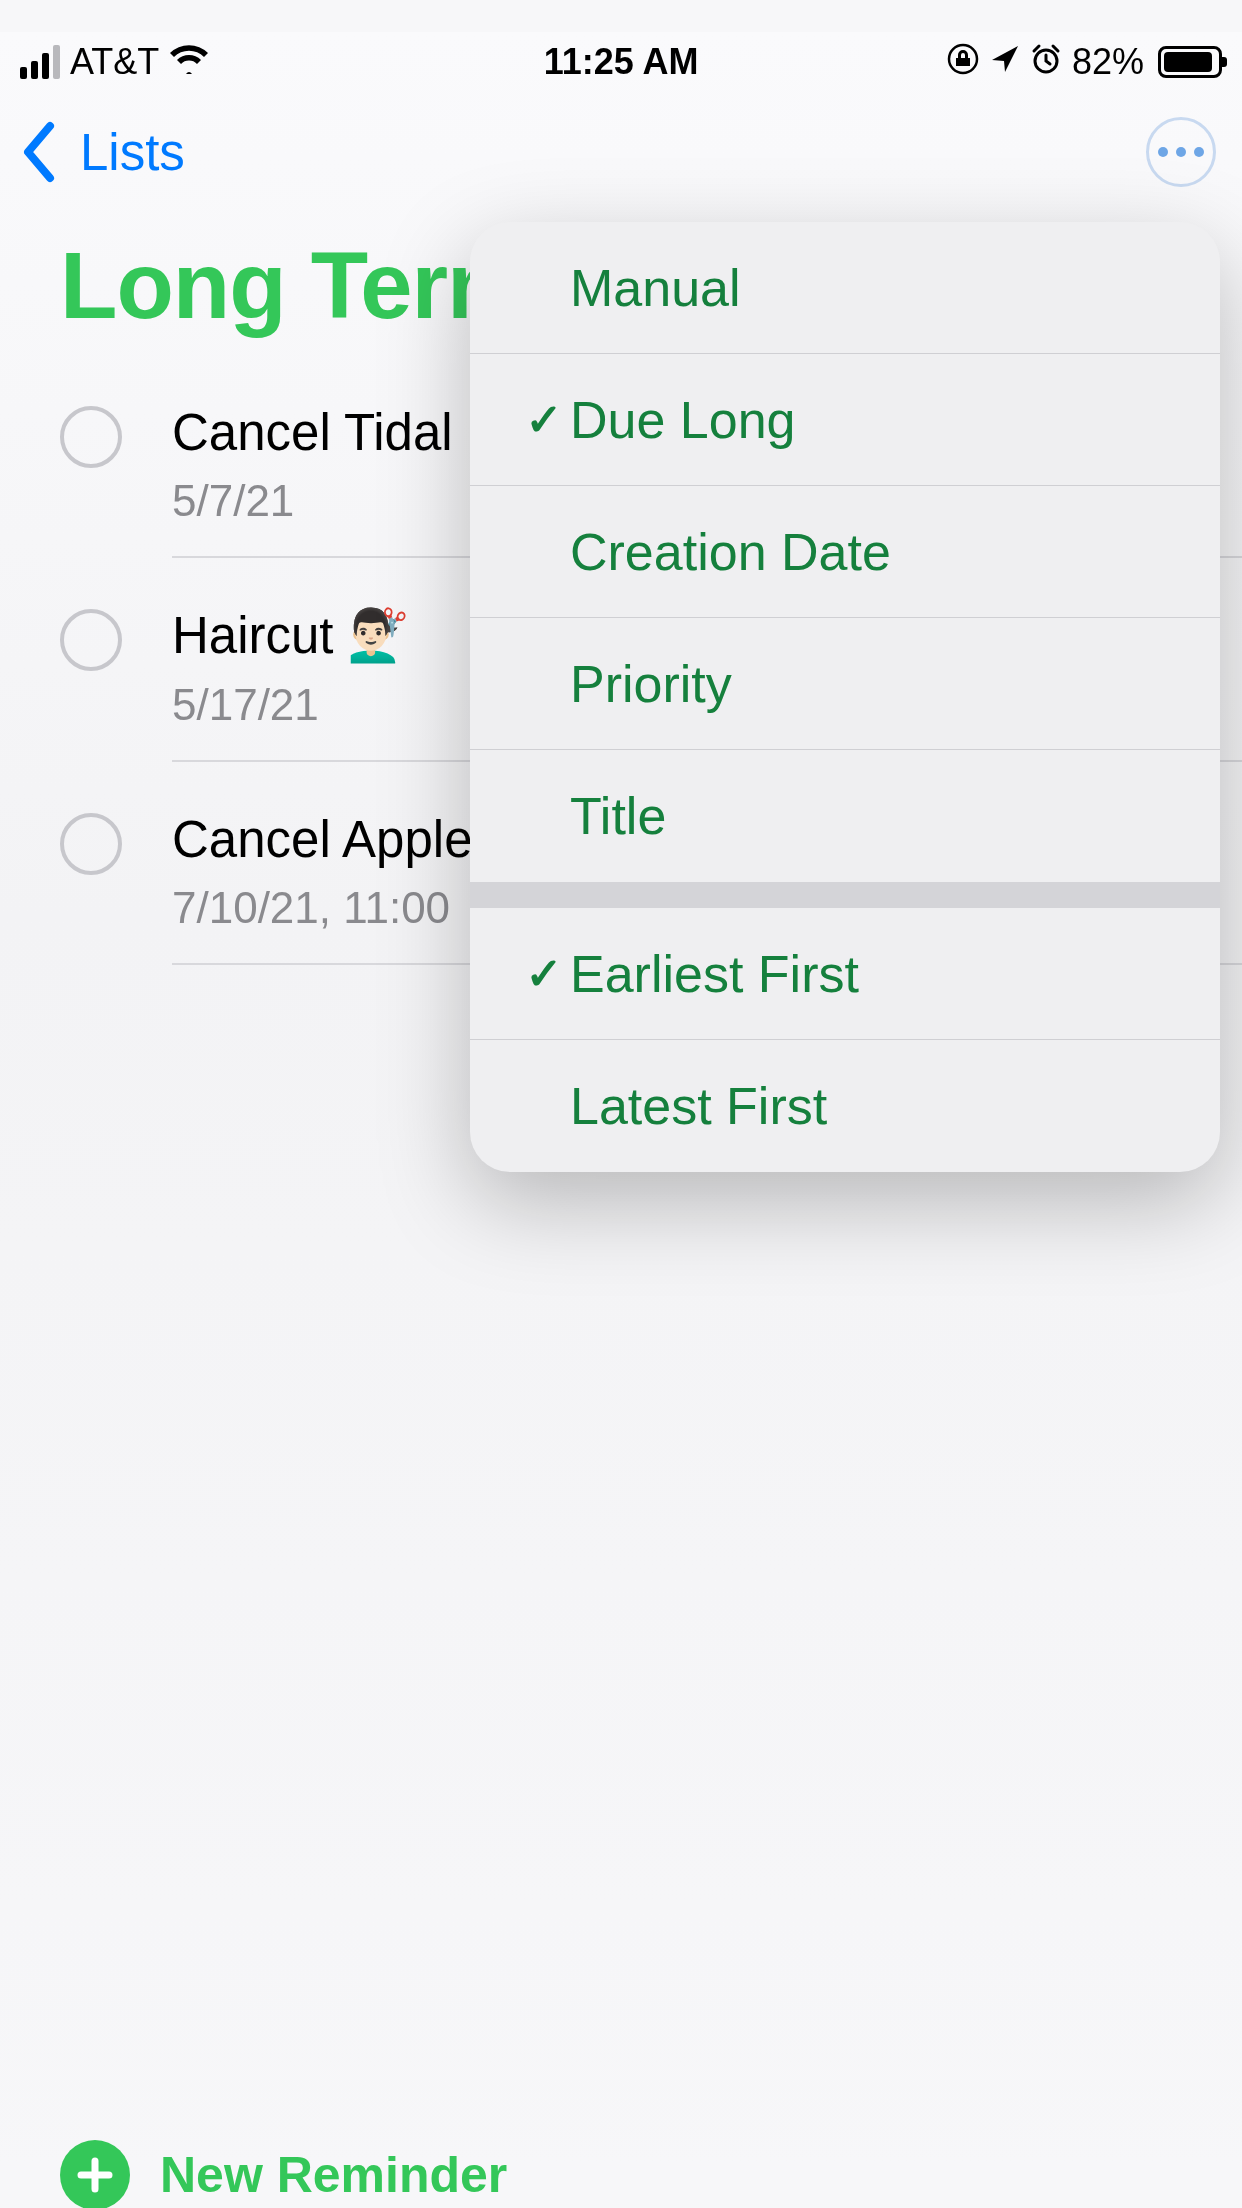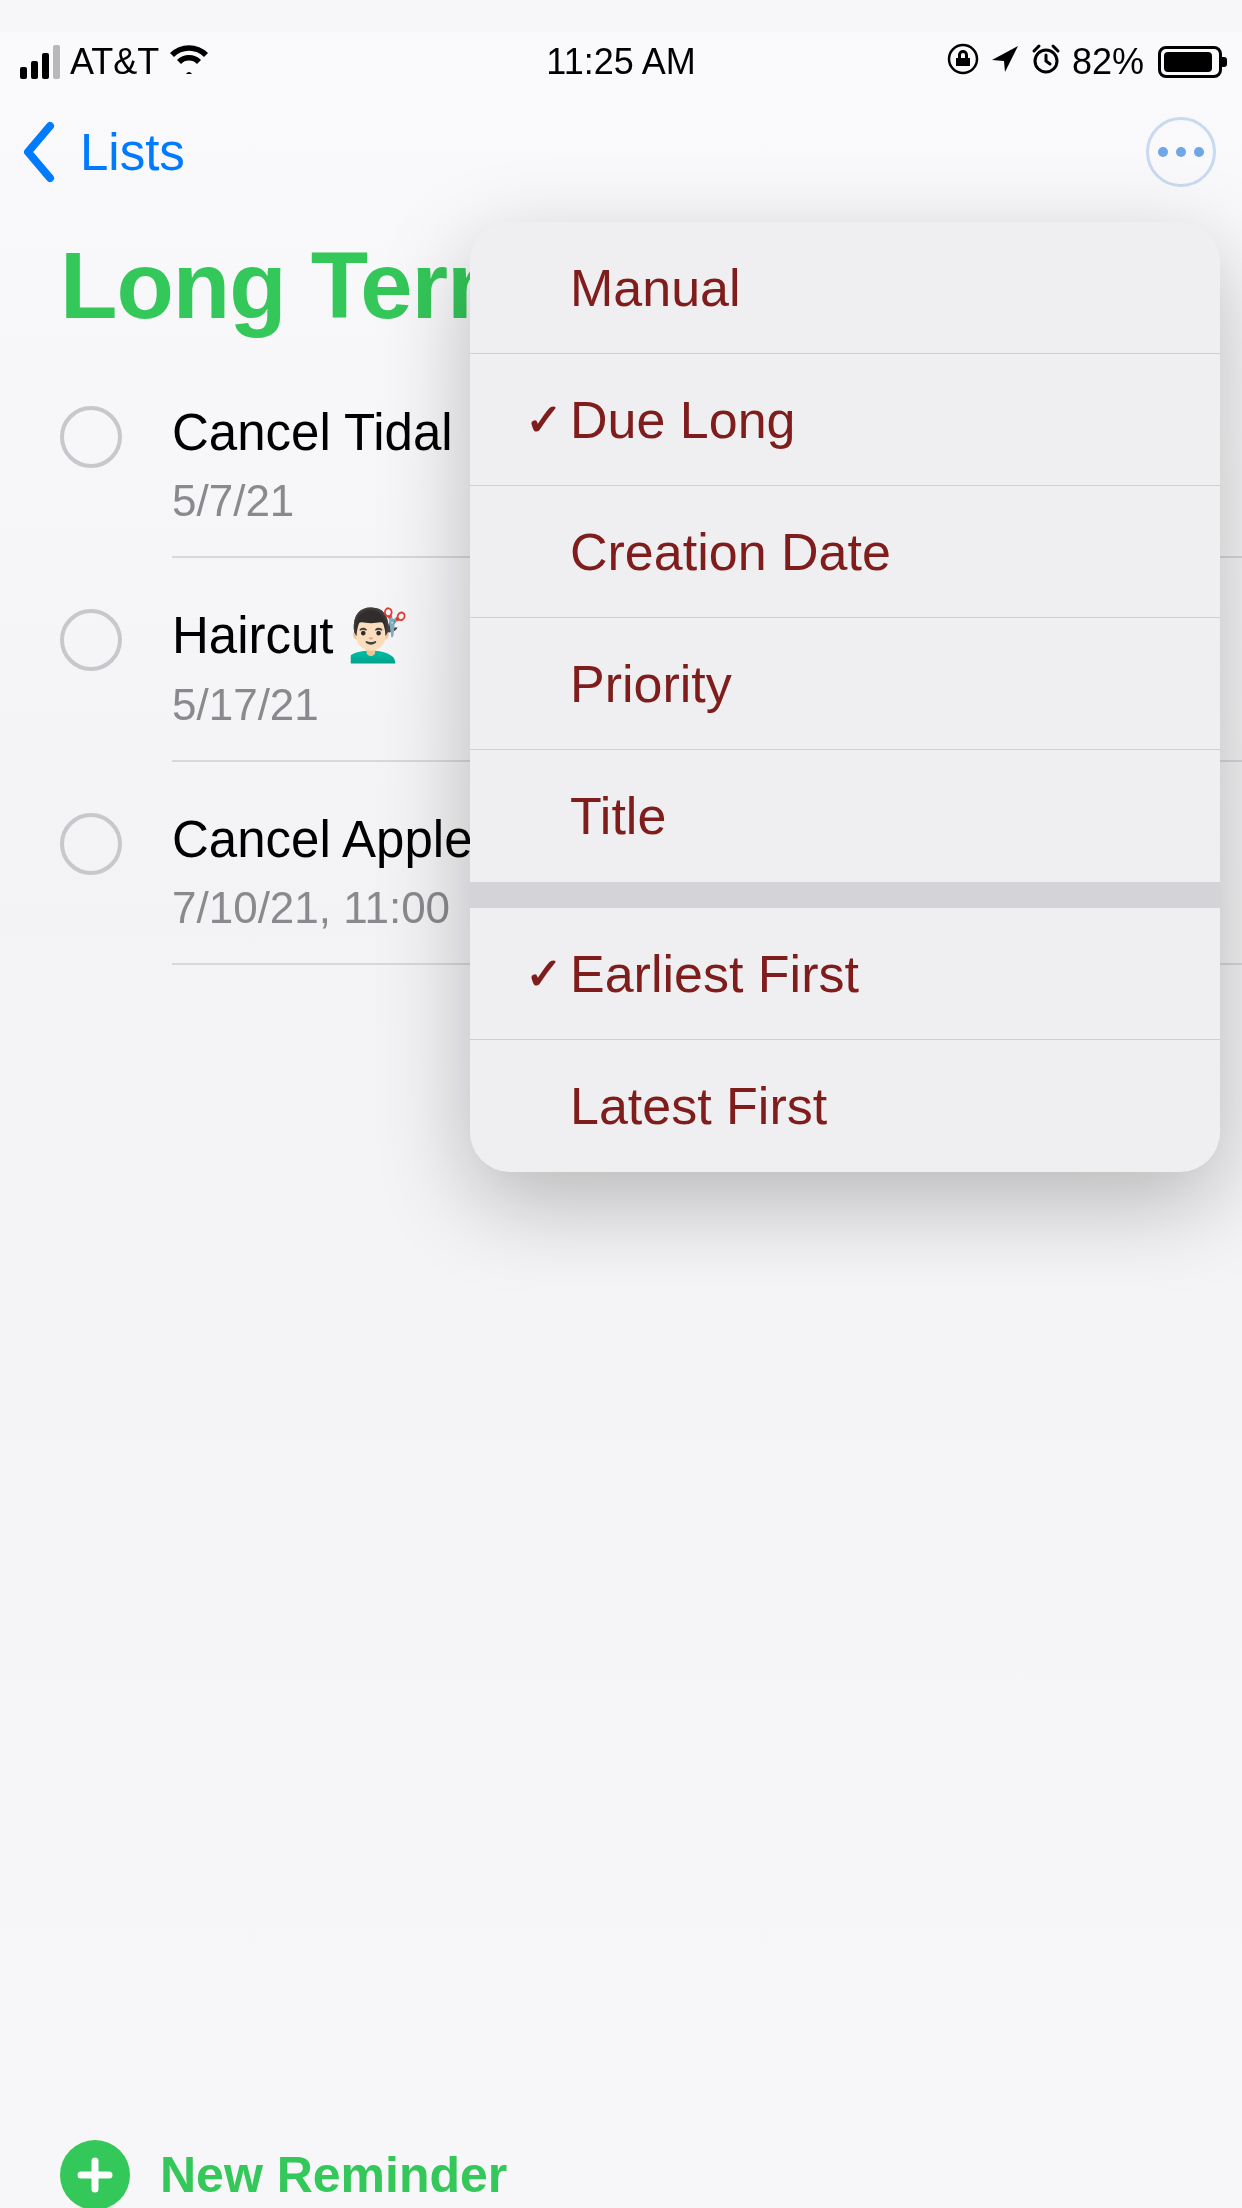--- a/index.html
+++ b/index.html
@@ -41,21 +41,21 @@
       align-items: center;
       gap: 10px;
       min-width: 360px;
     }
     .status-right {
       justify-content: flex-end;
     }
     .status-center {
       flex: 1;
       text-align: center;
-      font-weight: 400;
+      font-weight: 700;
     }
     .signal-bars {
       display: flex;
       align-items: flex-end;
       gap: 4px;
     }
     .signal-bars span {
       width: 7px;
       background: #000;
       border-radius: 2px;
@@ -221,21 +221,21 @@
       background: #efeff1;
       border-radius: 40px;
       box-shadow: 0 30px 90px rgba(0,0,0,0.25);
       overflow: hidden;
     }
     .popover-section .menu-item {
       height: 132px;
       display: flex;
       align-items: center;
       font-size: 52px;
-      color: #7f1d1d;
+      color: #15803d;
       border-bottom: 1.5px solid #cfcfd3;
       padding-left: 48px;
     }
     .popover-section .menu-item:last-child {
       border-bottom: none;
     }
     .check-slot {
       width: 52px;
       display: flex;
       justify-content: center;

